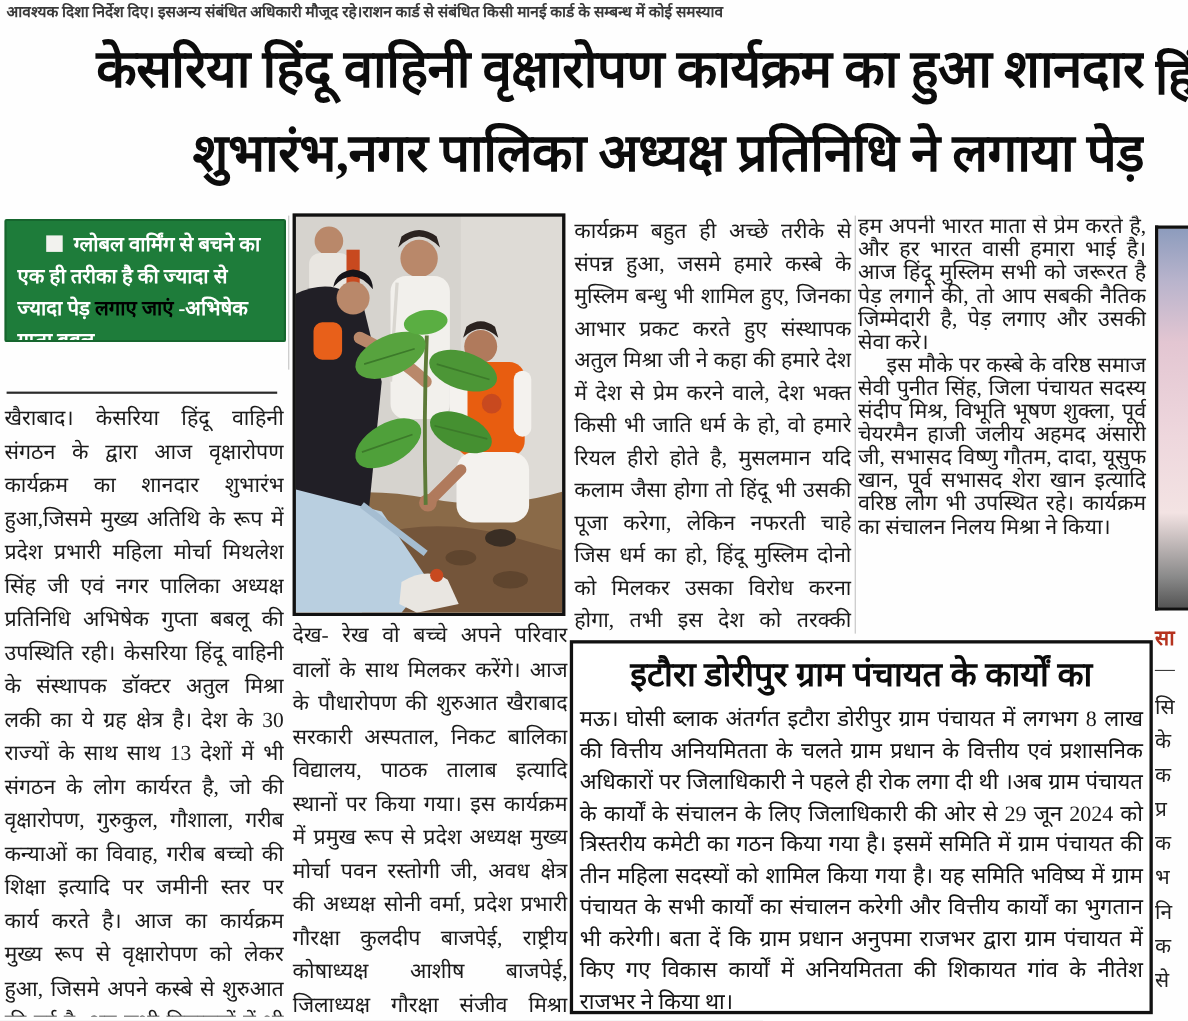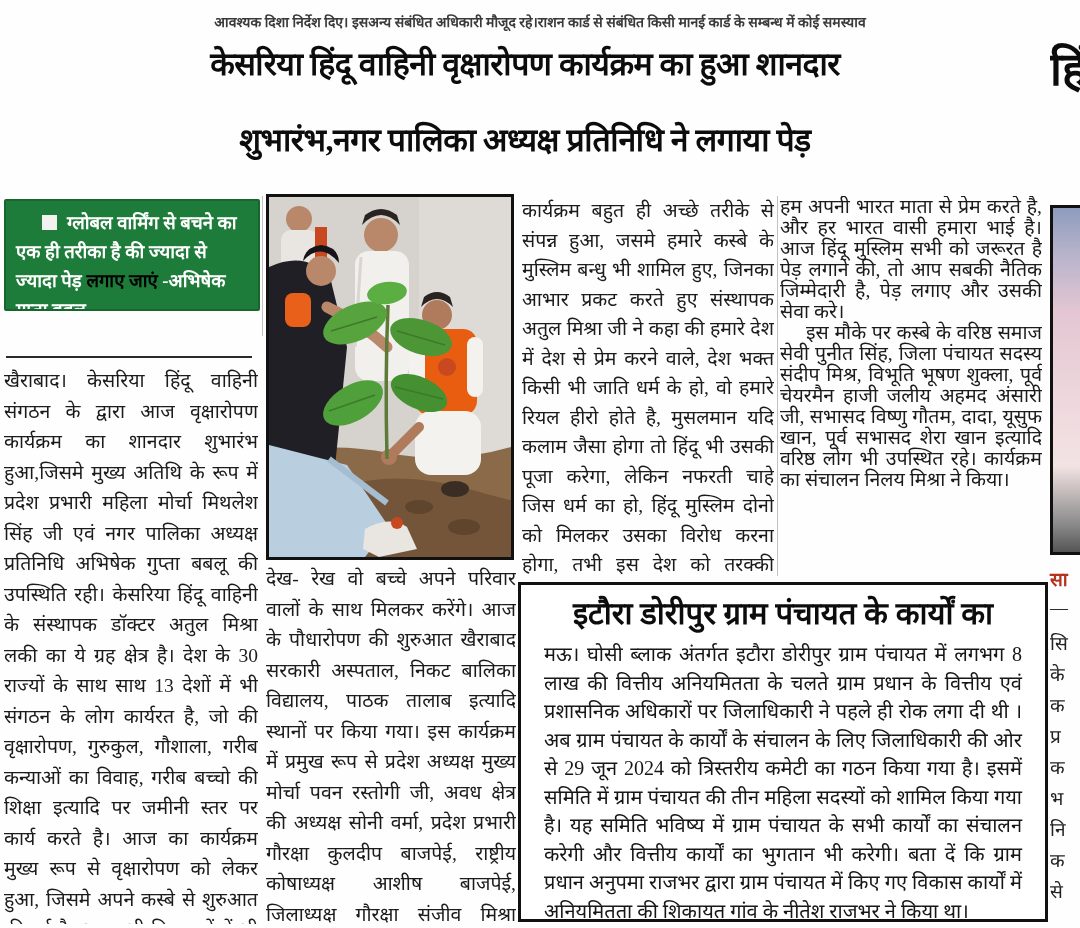--- a/index.html
+++ b/index.html
@@ -4,29 +4,29 @@
 <style>
   html,body{margin:0;padding:0;background:#e8e8e8;}
   .page{
     position:relative;width:1080px;height:928px;background:#fefefe;
     font-family:"Liberation Serif","DejaVu Serif",serif;
     color:#1c1c1c;overflow:hidden;margin:0 auto;
   }
   
   .top-strip{
     position:absolute;top:0;left:0;width:1080px;height:18px;overflow:hidden;
-    display:flex;justify-content:center;padding:16px 6px;box-sizing:border-box;
+    display:flex;justify-content:flex-start;padding:4px 6px;box-sizing:border-box;
     font-size:14px;font-weight:700;color:#3a3a3a;white-space:nowrap;
   }
   .top-strip span{margin-top:-4px;}
   
   .headline{
     position:absolute;top:26px;left:10px;width:1030px;height:160px;overflow:hidden;
-    text-align:center;font-weight:800;color:#0c0c0c;
-    font-size:32px;line-height:76px;letter-spacing:-0.5px;
+    text-align:right;font-weight:800;color:#0c0c0c;
+    font-size:48px;line-height:76px;letter-spacing:-0.5px;
   }
   .headline-overflow{
     position:absolute;top:36px;left:1050px;width:30px;height:110px;overflow:hidden;
     font-size:46px;font-weight:800;color:#0c0c0c;white-space:nowrap;
   }
   
   .vrule{position:absolute;width:1px;background:#c2c2c2;}
   
   .quote-box{
     position:absolute;top:199px;left:4px;width:256px;height:112px;box-sizing:border-box;
@@ -57,21 +57,21 @@
   #col4{top:196px;left:780px;width:262px;height:382px;line-height:21px;}
   #col4 .para2{text-indent:26px;}
   
   .photo-frame{
     position:absolute;top:194px;left:266px;width:248px;height:366px;box-sizing:border-box;
     border:3px solid #111;background:#d6d3ce;overflow:hidden;
   }
   
   .story2{
     position:absolute;top:582px;left:518px;width:530px;height:340px;box-sizing:border-box;
-    border:3px solid #111;background:#fff;overflow:hidden;padding:6px 23px;
+    border:3px solid #111;background:#fff;overflow:hidden;padding:6px 6px;
   }
   .story2-headline{
     text-align:center;font-weight:800;font-size:31px;line-height:41px;color:#0c0c0c;
     margin:2px 0 6px 0;
   }
   .story2-body{
     font-size:20px;line-height:28.5px;text-align:justify;color:#161616;
   }
   
   .right-strip{position:absolute;top:0;left:1048px;width:32px;height:928px;overflow:hidden;}

